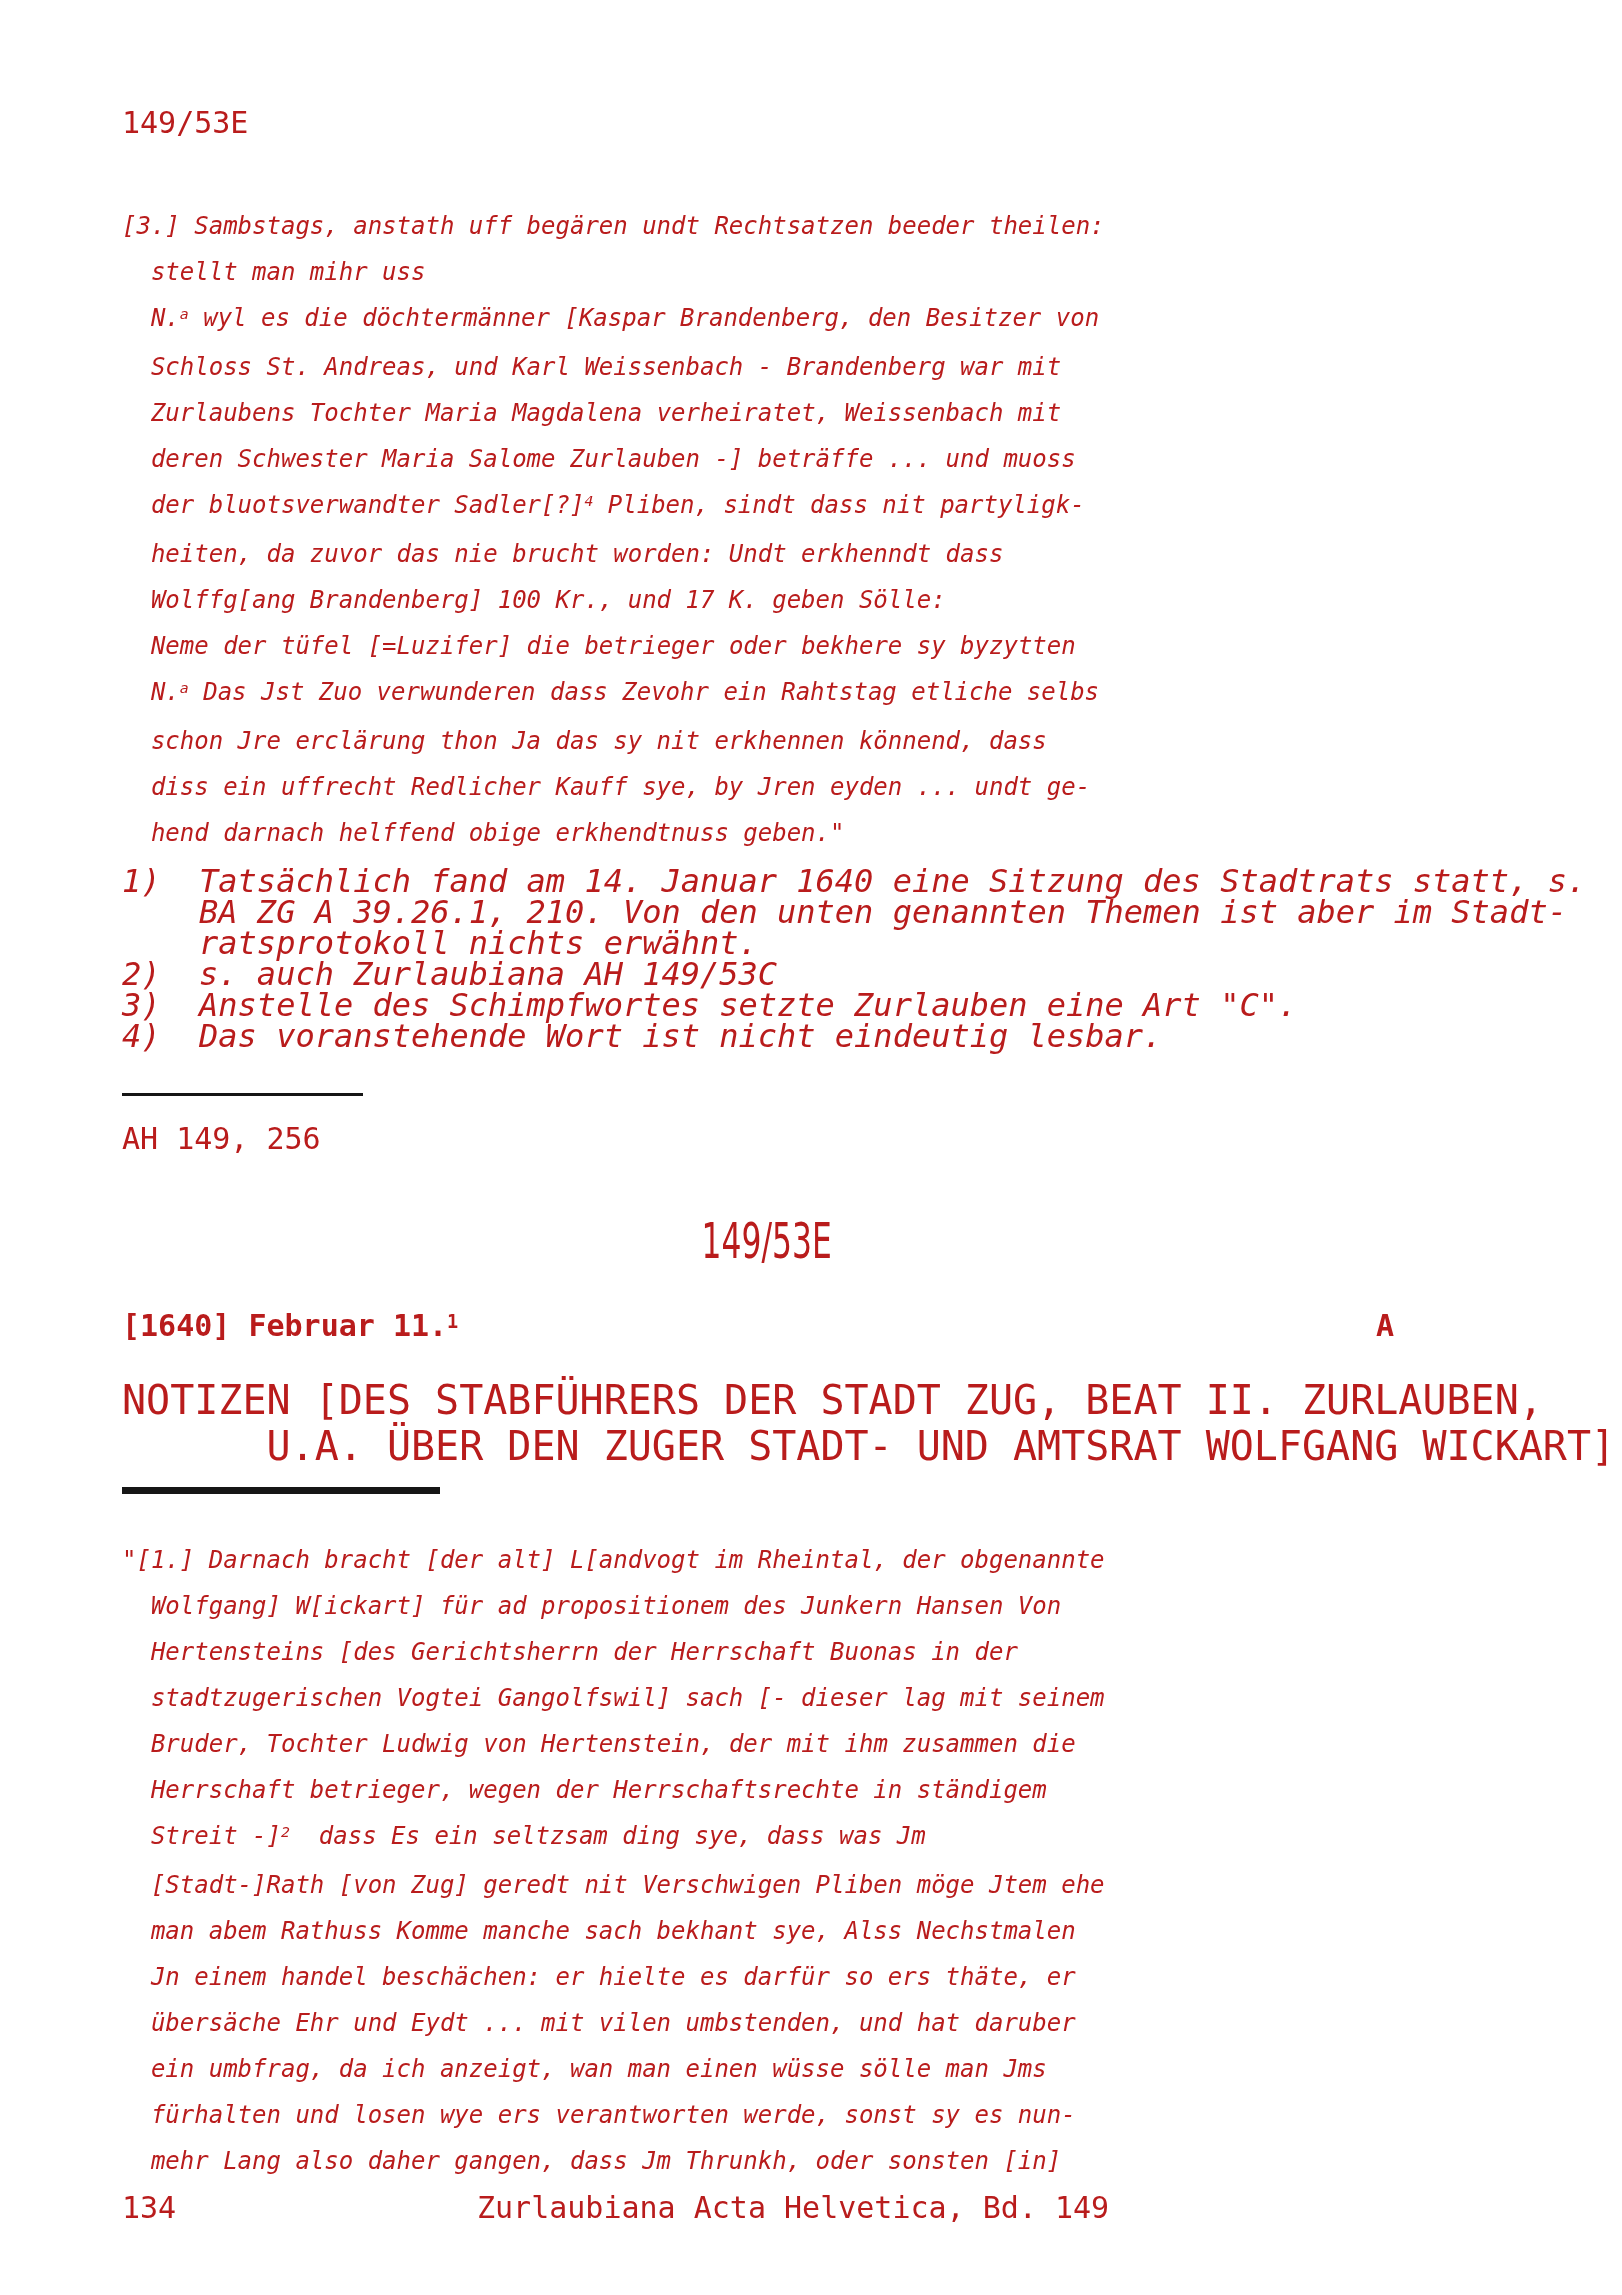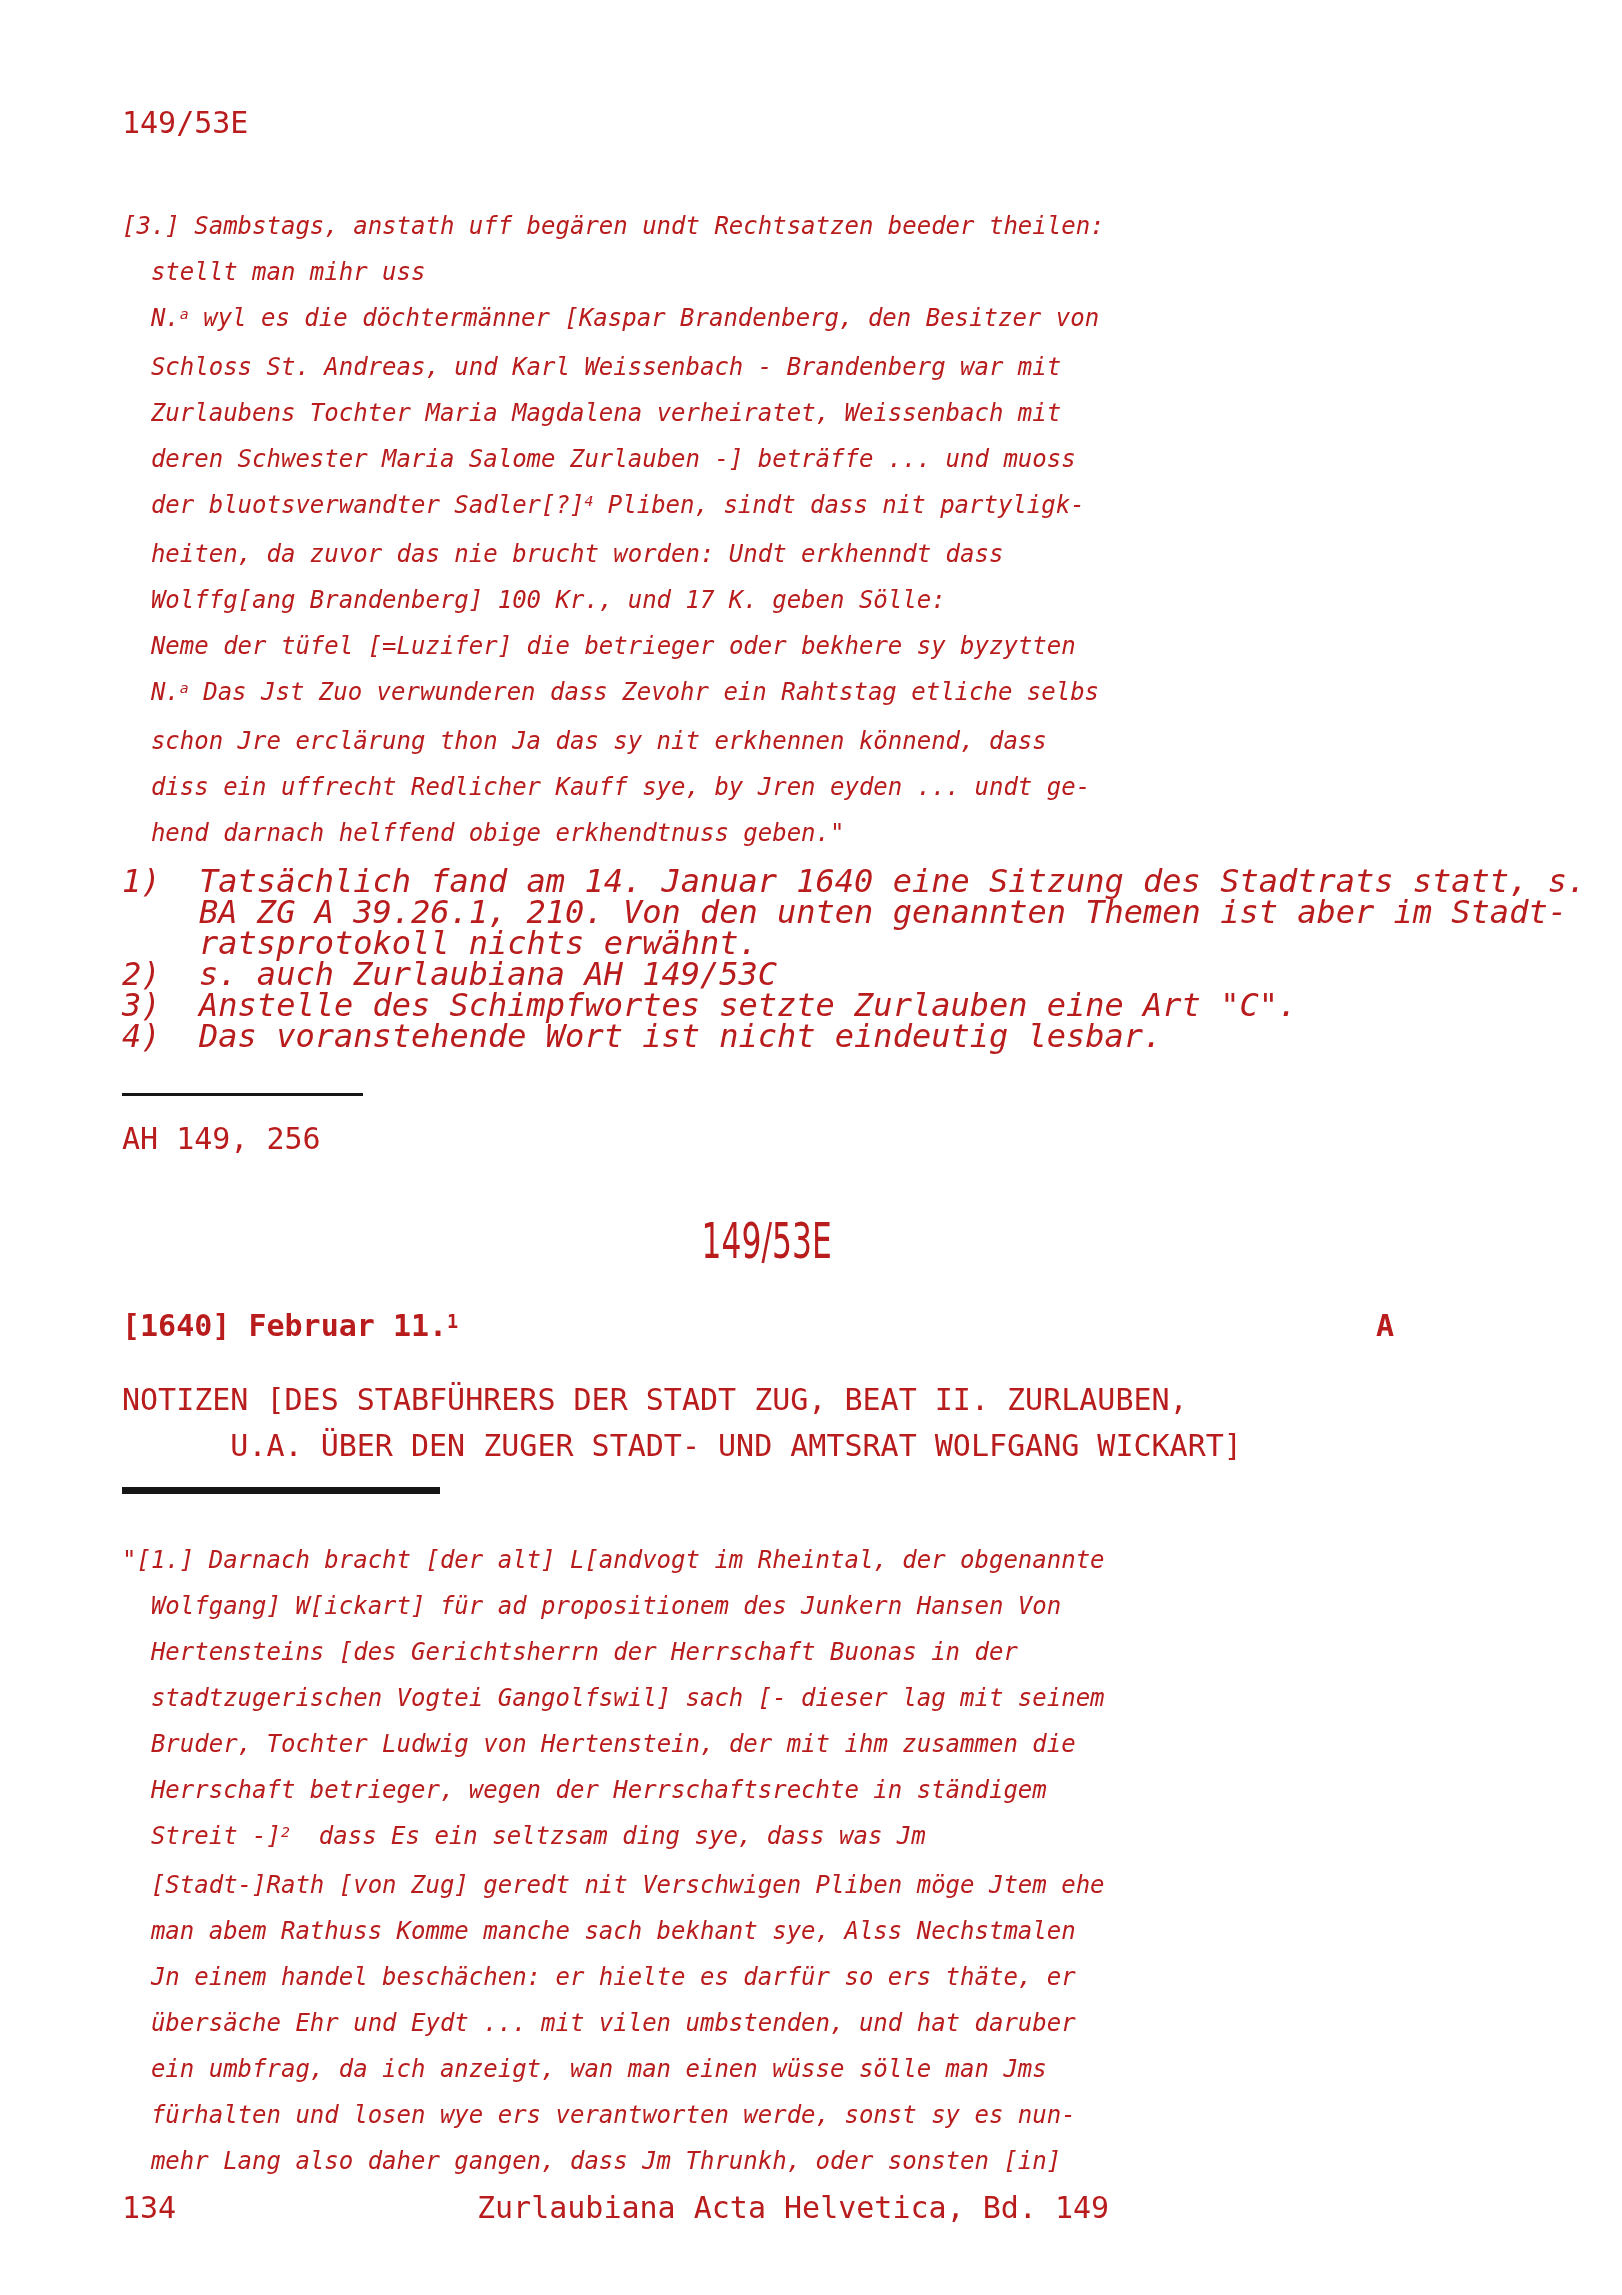--- a/index.html
+++ b/index.html
@@ -25,21 +25,21 @@
   #entry-number-wrap { left:122px; top:1213px; width:1290px; text-align:center; }
   #entry-number {
     display:inline-block;
     font-family:"DejaVu Sans", sans-serif;
     font-size:49px;
     letter-spacing:0px;
     transform:scaleX(0.64);
     transform-origin:center;
   }
   #date-row { left:122px; top:1308px; width:1272px; display:flex; justify-content:space-between; font-size:30px;font-weight:bold; }
-  #notizen { left:122px; top:1377px; font-size:30px; line-height:46px; }
+  #notizen { left:122px; top:1377px; font-size:40px; line-height:46px; }
   #notizen .tline { white-space:pre; }
   #rule-entry { left:122px; top:1487px; width:318px; height:7.3px; }
   #para-entry { left:122px; top:1537px; }
   #footer-page-number { left:122px; top:2190px; font-size:30px; white-space:pre; }
   #footer-series { left:477px; top:2190px; font-size:30px; white-space:pre; }
 </style>
 </head>
 <body>
 
 <div class="page">

